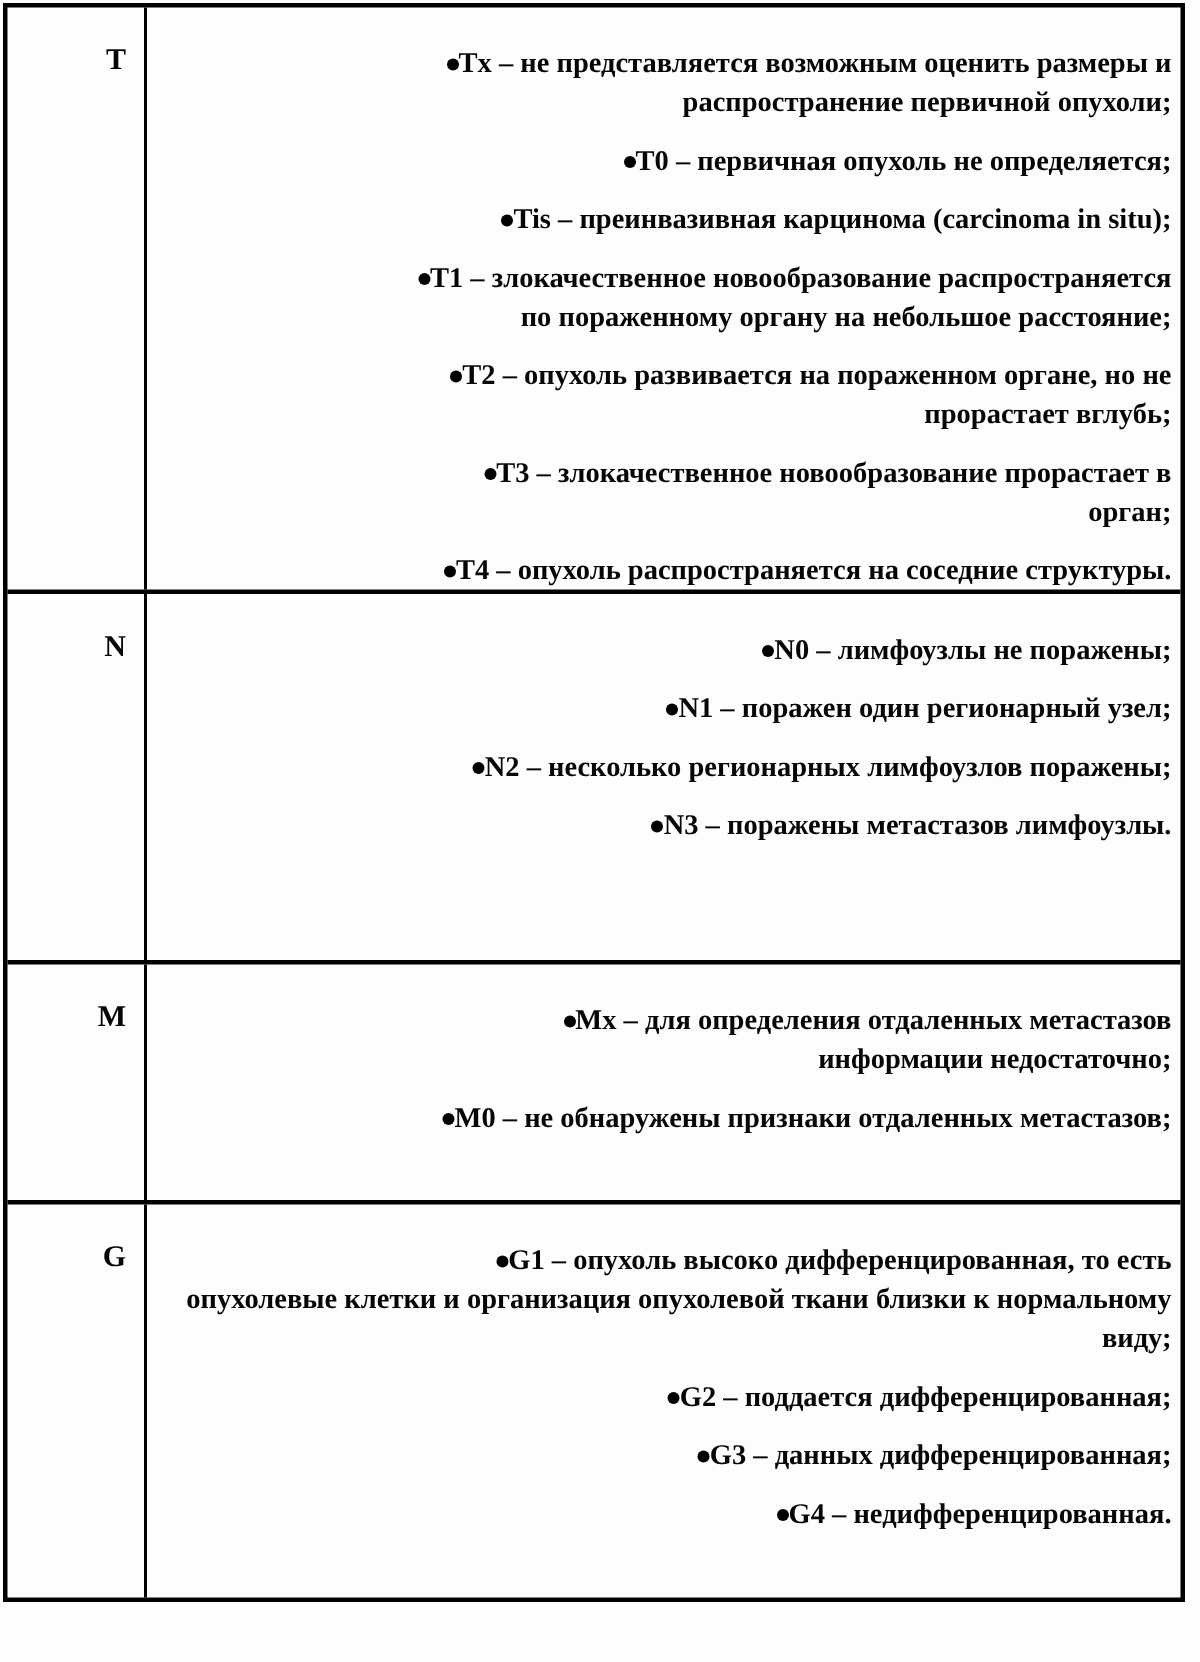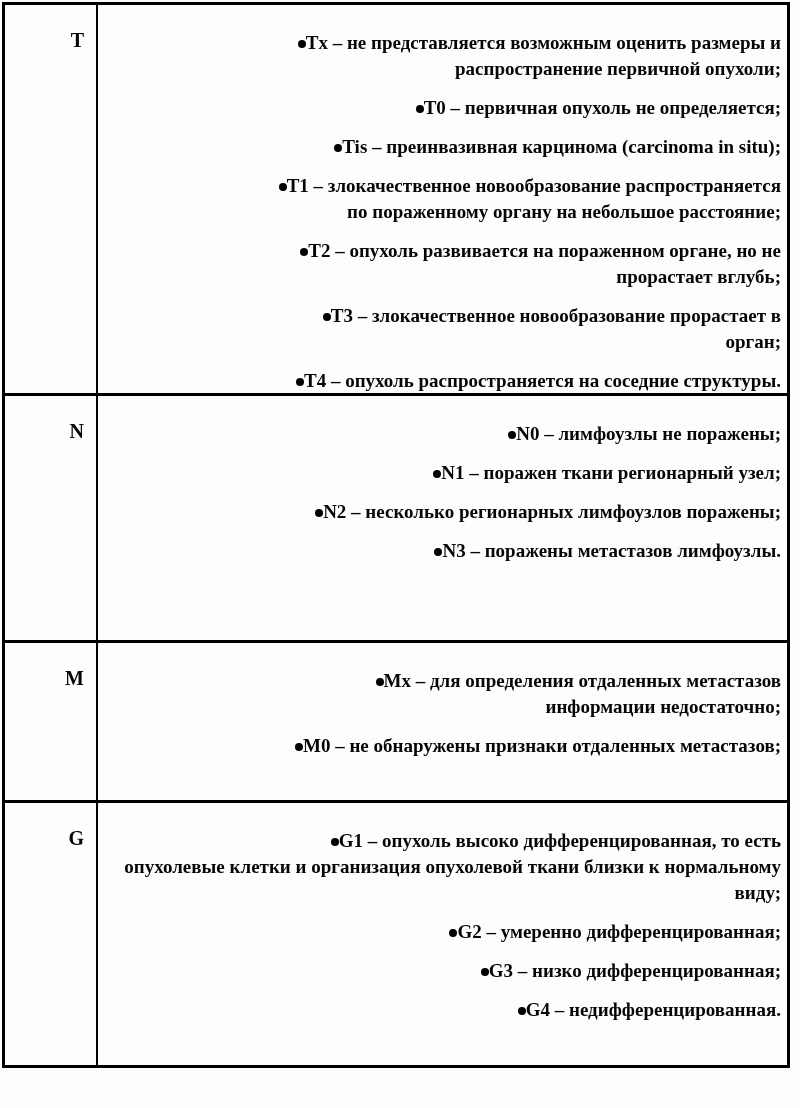--- a/index.html
+++ b/index.html
@@ -89,34 +89,34 @@
         <p class="bullet-item"><span class="bullet"></span><span>T1 – злокачественное новообразование распространяется по пораженному органу на небольшое расстояние;</span></p>
         <p class="bullet-item"><span class="bullet"></span><span>T2 – опухоль развивается на пораженном органе, но не прорастает вглубь;</span></p>
         <p class="bullet-item"><span class="bullet"></span><span>T3 – злокачественное новообразование прорастает в орган;</span></p>
         <p class="bullet-item"><span class="bullet"></span><span>T4 – опухоль распространяется на соседние структуры.</span></p>
       </div>
     </div>
     <div class="row row-N">
       <div class="cell-key">N</div>
       <div class="cell-content">
         <p class="bullet-item"><span class="bullet"></span><span>N0 – лимфоузлы не поражены;</span></p>
-        <p class="bullet-item"><span class="bullet"></span><span>N1 – поражен ткани регионарный узел;</span></p>
+        <p class="bullet-item"><span class="bullet"></span><span>N1 – поражен один регионарный узел;</span></p>
         <p class="bullet-item"><span class="bullet"></span><span>N2 – несколько регионарных лимфоузлов поражены;</span></p>
         <p class="bullet-item"><span class="bullet"></span><span>N3 – поражены метастазов лимфоузлы.</span></p>
       </div>
     </div>
     <div class="row row-M">
       <div class="cell-key">M</div>
       <div class="cell-content">
         <p class="bullet-item"><span class="bullet"></span><span>Mx – для определения отдаленных метастазов информации недостаточно;</span></p>
         <p class="bullet-item"><span class="bullet"></span><span>M0 – не обнаружены признаки отдаленных метастазов;</span></p>
       </div>
     </div>
     <div class="row row-G">
       <div class="cell-key">G</div>
       <div class="cell-content">
         <p class="bullet-item"><span class="bullet"></span><span>G1 – опухоль высоко дифференцированная, то есть опухолевые клетки и организация опухолевой ткани близки к нормальному виду;</span></p>
-        <p class="bullet-item"><span class="bullet"></span><span>G2 – умеренно дифференцированная;</span></p>
-        <p class="bullet-item"><span class="bullet"></span><span>G3 – низко дифференцированная;</span></p>
+        <p class="bullet-item"><span class="bullet"></span><span>G2 – поддается дифференцированная;</span></p>
+        <p class="bullet-item"><span class="bullet"></span><span>G3 – данных дифференцированная;</span></p>
         <p class="bullet-item"><span class="bullet"></span><span>G4 – недифференцированная.</span></p>
       </div>
     </div>
   </div>
 
 </body></html>

